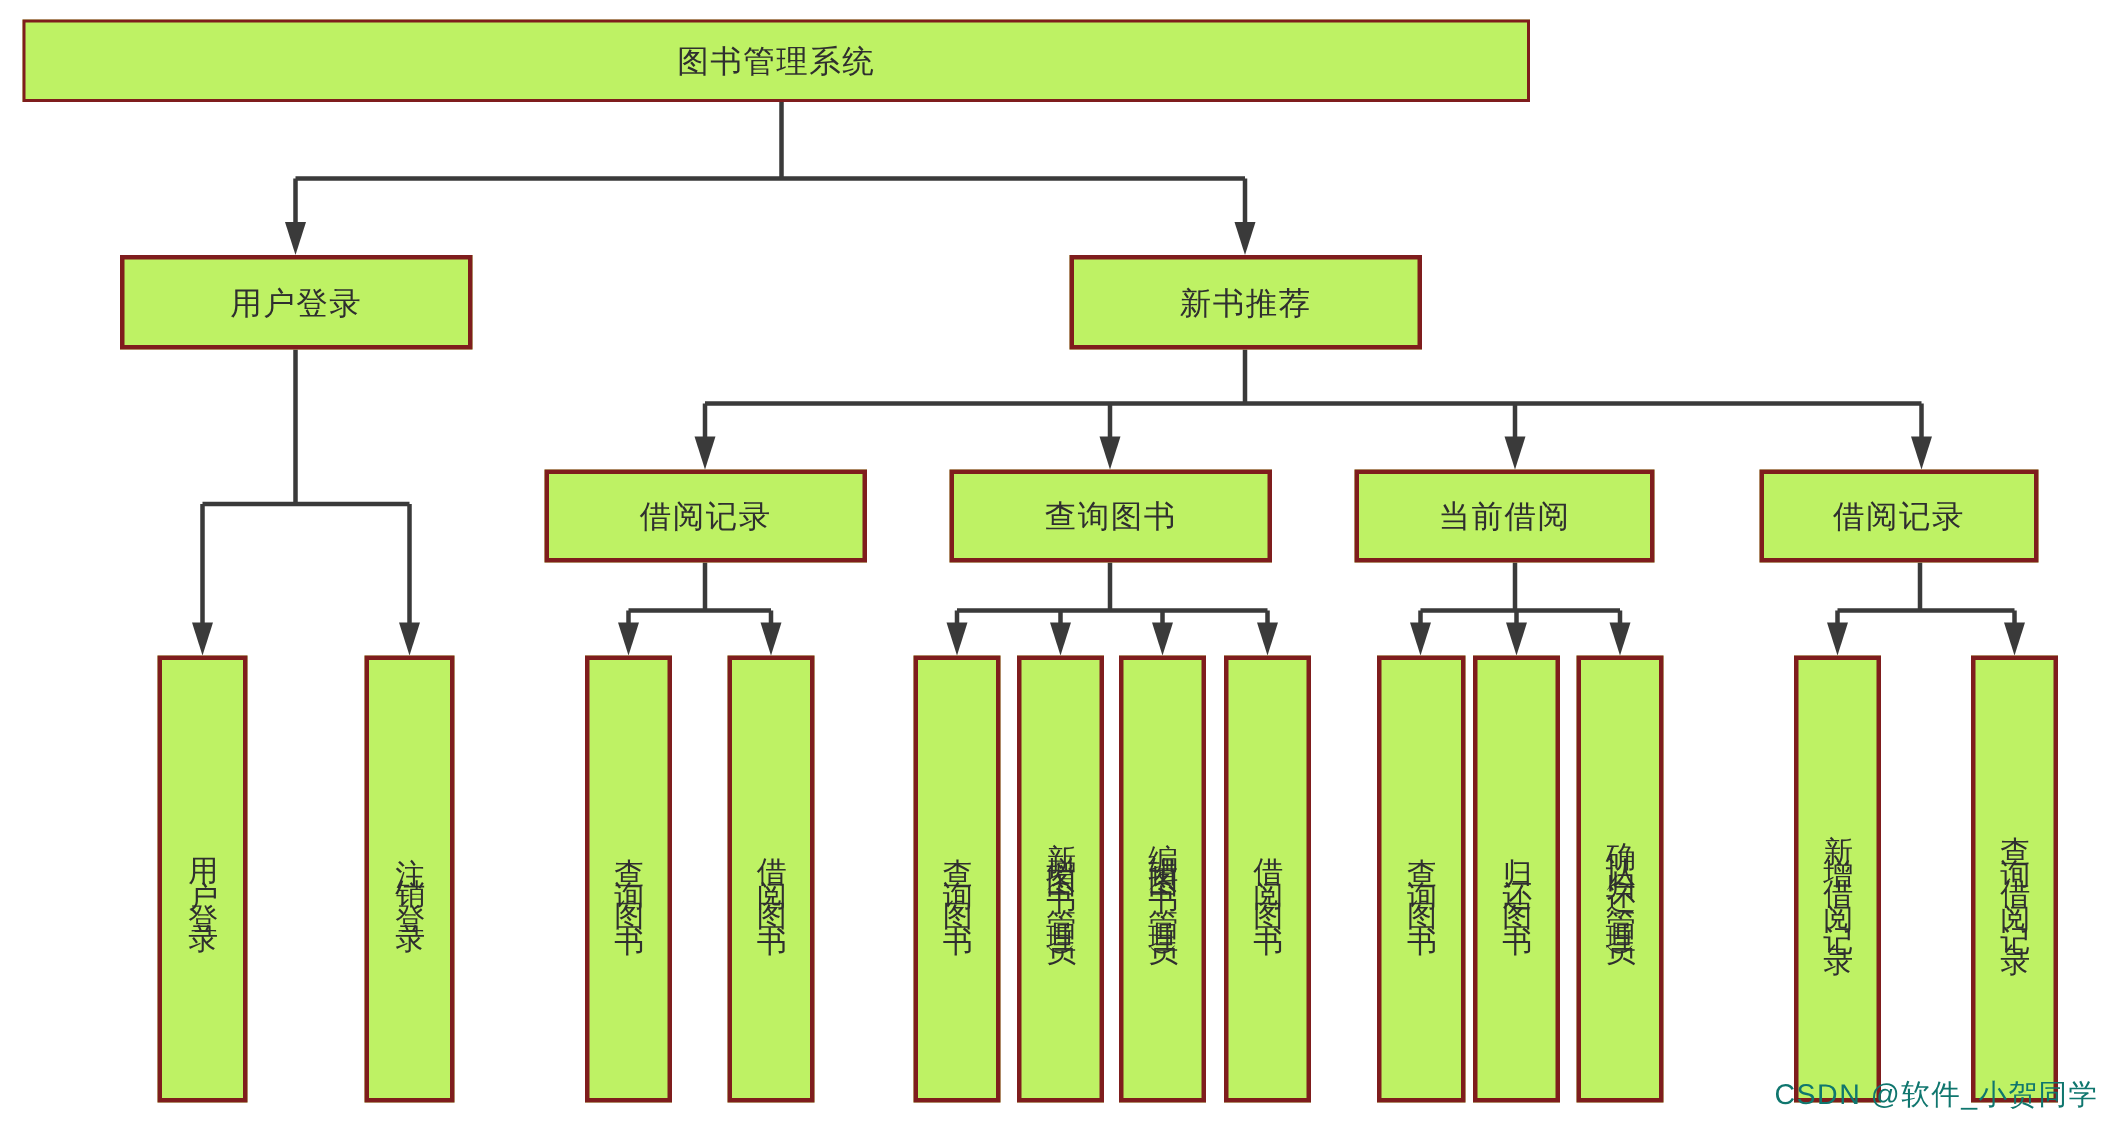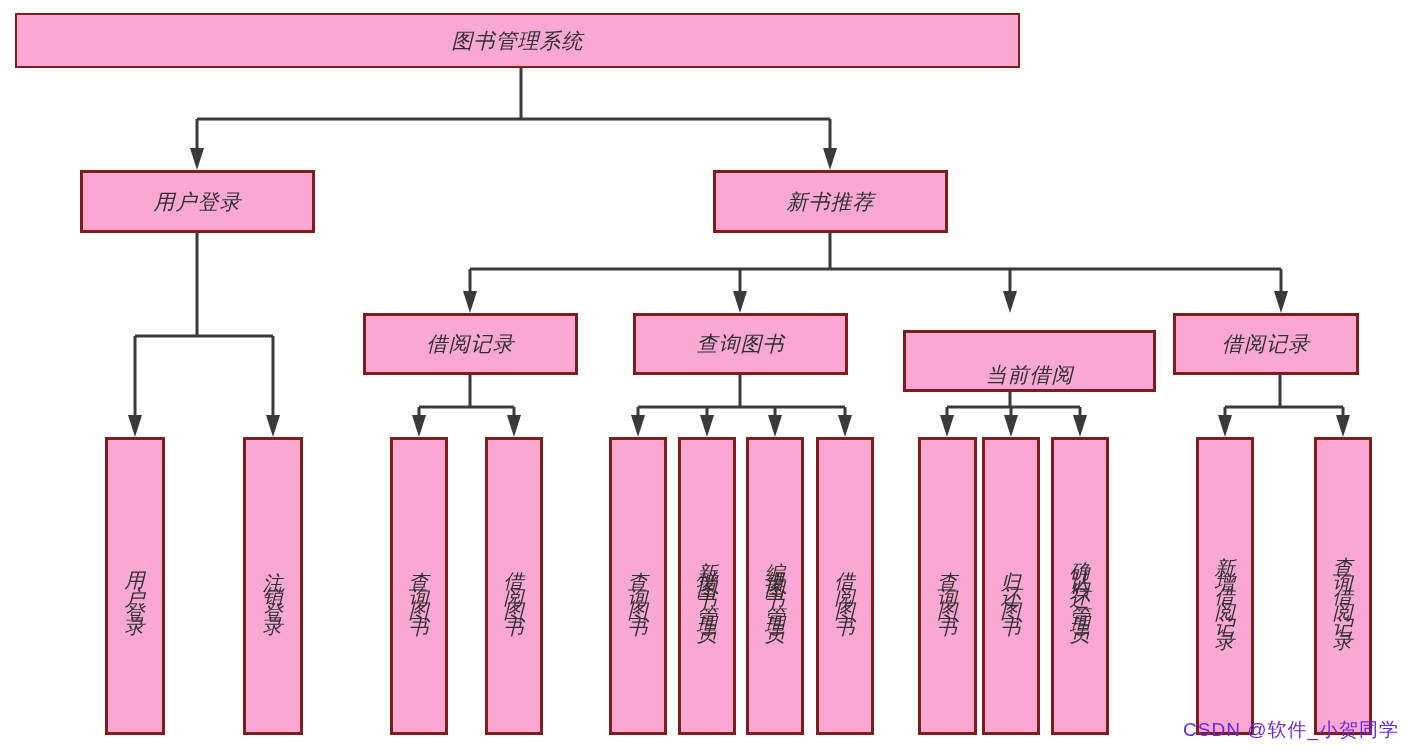--- a/index.html
+++ b/index.html
@@ -8,46 +8,45 @@
     width: 1405px;
     height: 747px;
     background: #ffffff;
     font-family: "Liberation Sans", sans-serif;
     color: #2f2f2f;
     overflow: hidden;
   }
   .box {
     position: absolute;
     border: 3px solid #7f1d1d;
-    background: #f9a8d4;
+    background: #bef264;
     box-sizing: border-box;
     display: flex;
     align-items: center;
     justify-content: center;
-    font-style: italic;
   }
   .box.root { border-width: 2px; }
   .hlabel { font-size: 21px; letter-spacing: 1px; white-space: nowrap; }
   .vlabel {
     writing-mode: vertical-rl;
     text-orientation: mixed;
     font-size: 20px;
     line-height: 1;
     letter-spacing: 15px;
     white-space: nowrap;
   }
   .vlabel.tight { letter-spacing: 9px; }
   svg.connectors { position: absolute; left: 0; top: 0; }
   .watermark {
     position: absolute;
     right: 6px;
     bottom: 4px;
     font-size: 19px;
     letter-spacing: 1px;
-    color: #6d28d9;
+    color: #0f766e;
     white-space: nowrap;
     margin-left: 26px;
   }
 </style>
 </head>
 <body>
 
 <div class="stage">
 
   <svg class="connectors" width="1405" height="747" viewBox="0 0 1405 747" aria-hidden="true">
@@ -91,21 +90,21 @@
   <div class="box" style="left:713px;top:170px;width:235px;height:63px;">
     <span class="hlabel">新书推荐</span>
   </div>
 
   <div class="box" style="left:363px;top:313px;width:215px;height:62px;">
     <span class="hlabel">借阅记录</span>
   </div>
   <div class="box" style="left:633px;top:313px;width:215px;height:62px;">
     <span class="hlabel">查询图书</span>
   </div>
-  <div class="box" style="left:903px;top:330px;width:253px;height:62px;align-items:flex-end;">
+  <div class="box" style="left:903px;top:313px;width:200px;height:62px;">
     <span class="hlabel">当前借阅</span>
   </div>
   <div class="box" style="left:1173px;top:313px;width:186px;height:62px;">
     <span class="hlabel">借阅记录</span>
   </div>
 
   <div class="box" style="left:105px;top:437px;width:60px;height:298px;">
     <span class="vlabel">用户登录</span>
   </div>
   <div class="box" style="left:243px;top:437px;width:60px;height:298px;">

